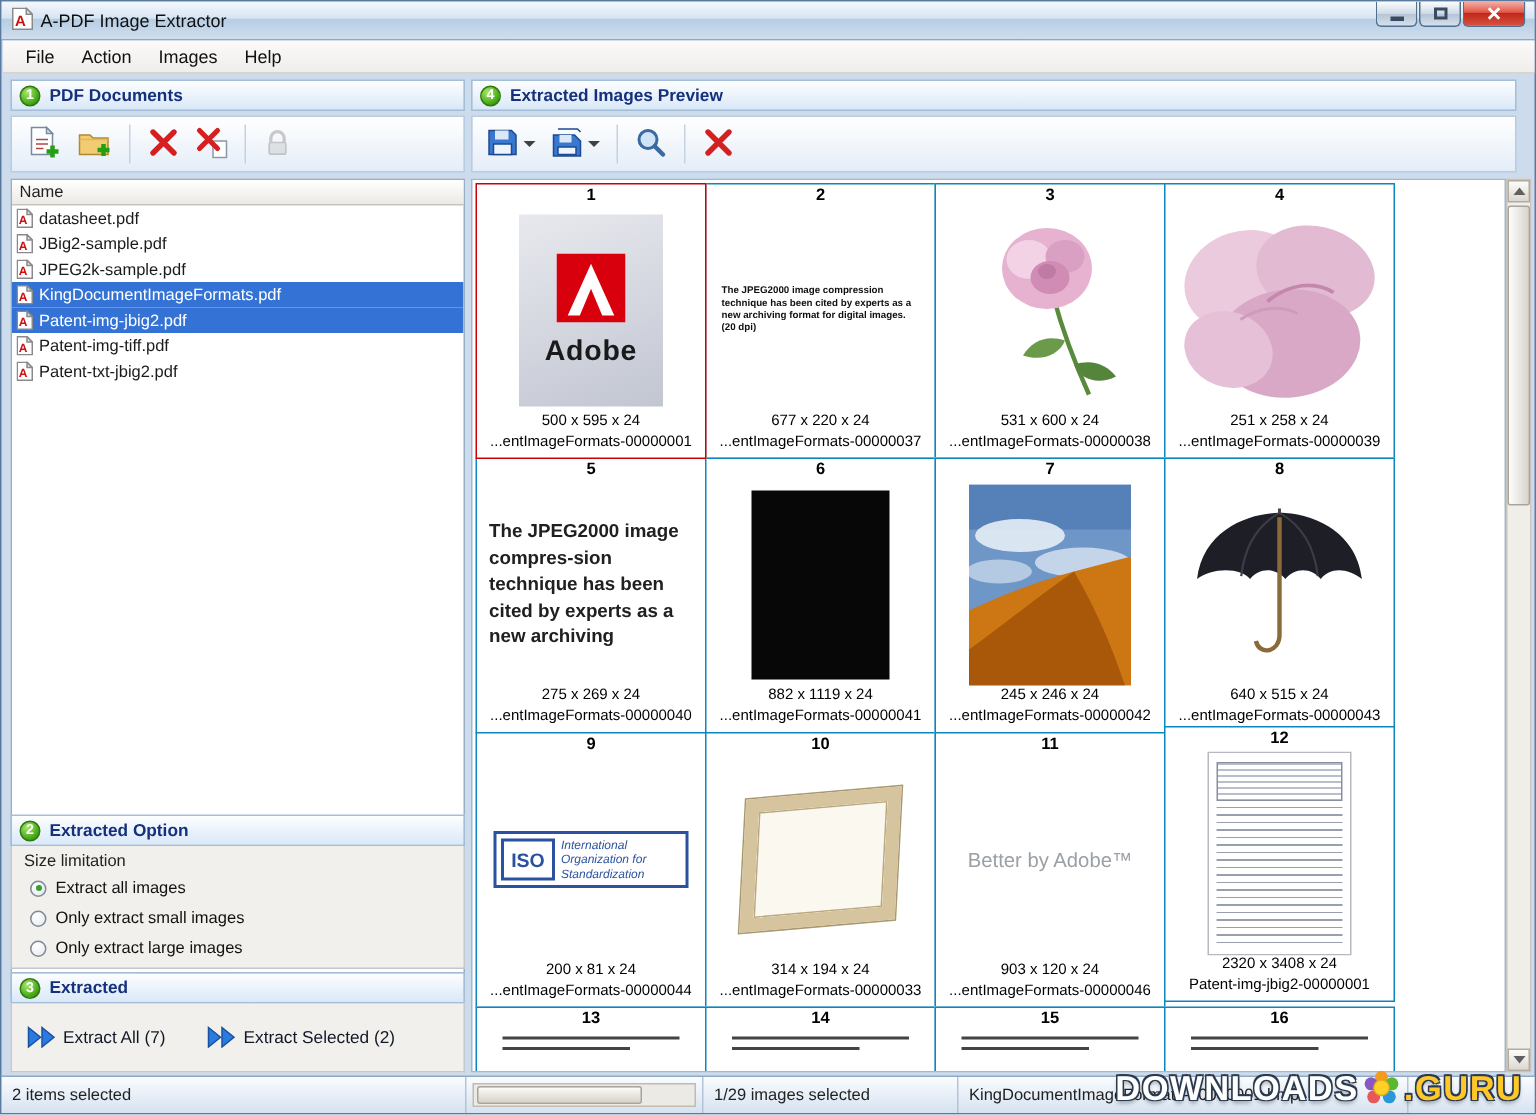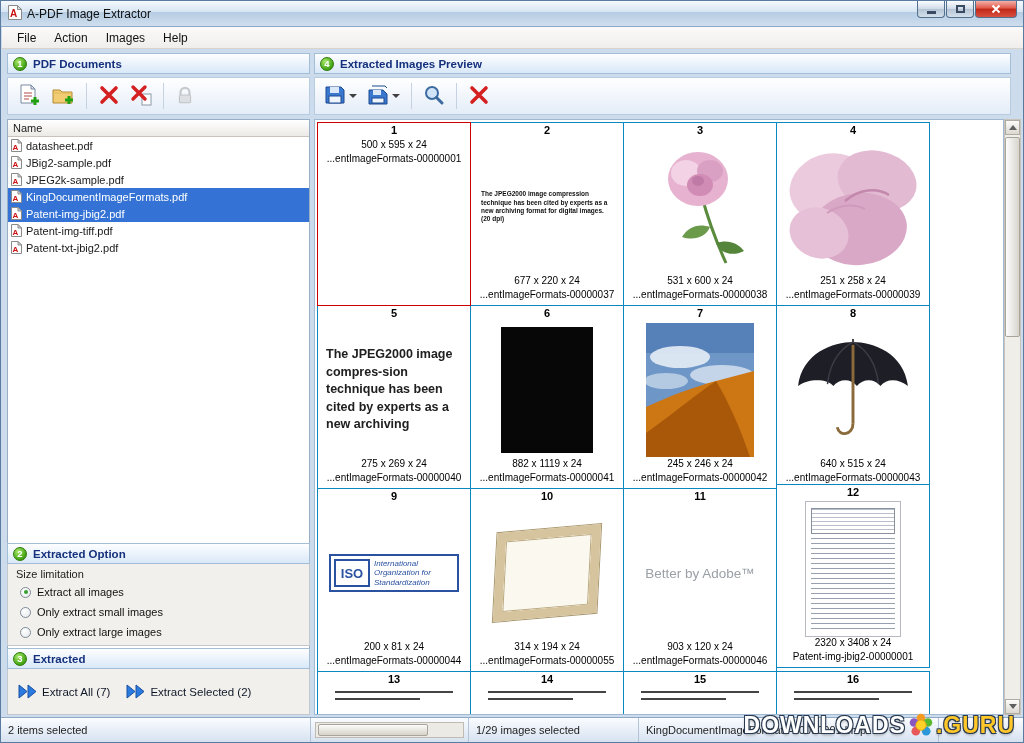--- a/index.html
+++ b/index.html
@@ -66,21 +66,21 @@
     background:#f1f0ec; border:1px solid #c4c8cc; border-top:none; padding:4px 0 0 8px; }
   .group-label { font-size:11px; color:#222; margin-bottom:2px; }
   .radio-row { display:flex; align-items:center; gap:6px; height:20px; padding-left:4px; }
   .radio { width:11px; height:11px; border-radius:50%; border:1px solid #7e8a96;
     background:radial-gradient(circle at 35% 30%, #ffffff, #e4e8ec); position:relative; flex:0 0 11px; }
   .radio.on::after { content:''; position:absolute; left:2.5px; top:2.5px; width:4px; height:4px;
     border-radius:50%; background:#35a02e; }
   .radio-label { font-size:11px; color:#111; }
   .ext-body { position:absolute; left:6px; top:668px; width:303px; height:46px;
     background:#f1f0ec; border:1px solid #c4c8cc; border-top:none;
-    display:flex; align-items:center; gap:16px; padding-left:10px; }
+    display:flex; align-items:center; gap:28px; padding-left:10px; }
   .extract-btn { display:flex; align-items:center; gap:5px; background:transparent; border:none;
     font-family:"Liberation Sans",sans-serif; font-size:11.5px; color:#101828; }
 
   
   .grid-area { position:absolute; left:313px; top:118px; width:690px; height:596px;
     background:#fff; border:1px solid #a0b8d0; overflow:hidden; }
   .cells { position:absolute; left:2px; top:2px; width:618px; height:592px; }
   .cell { position:absolute; width:154px; height:184px; background:#fff; border:1px solid #0a86c0;
     display:flex; flex-direction:column; align-items:center; padding:1px 1px 2px; }
   .cell.sel { border-color:#cc0000; z-index:2; }
@@ -362,20 +362,29 @@
         <span><svg width="22" height="22" viewBox="0 0 22 22">
             <path d="M4 4 L18 18 M18 4 L4 18" stroke="#d42020" stroke-width="3.6" stroke-linecap="round"></path>
           </svg></span>
       </span>
     </div>
 
   <div class="grid-area">
     <div class="cells">
         <div class="cell sel" style="left: 0px; top: 0px;">
           <div class="cell-num">1</div>
+          <div class="cell-img">
+            <div class="tv-adobe">
+              <svg width="46" height="46" viewBox="0 0 40 40">
+                <rect width="40" height="40" fill="#d8000c"></rect>
+                <path d="M20 6 L33.5 36 H26.5 L20 20.5 L13.5 36 H6.5 Z" fill="#ffffff"></path>
+              </svg>
+              <div class="adobe-word">Adobe</div>
+            </div>
+          </div>
           <div class="cell-dims">500 x 595 x 24</div>
           <div class="cell-name">...entImageFormats-00000001</div>
         </div>
         <div class="cell" style="left: 153px; top: 0px;">
           <div class="cell-num">2</div>
           <div class="cell-img">
             <div class="tv-text-sm">The JPEG2000 image compression technique has been cited by experts as a new archiving format for digital images.  (20 dpi)</div>
           </div>
           <div class="cell-dims">677 x 220 x 24</div>
           <div class="cell-name">...entImageFormats-00000037</div>
@@ -468,21 +477,21 @@
           </div>
           <div class="cell-dims">200 x 81 x 24</div>
           <div class="cell-name">...entImageFormats-00000044</div>
         </div>
         <div class="cell" style="left: 153px; top: 366px;">
           <div class="cell-num">10</div>
           <div class="cell-img">
             <div class="tv-frame"></div>
           </div>
           <div class="cell-dims">314 x 194 x 24</div>
-          <div class="cell-name">...entImageFormats-00000055</div>
+          <div class="cell-name">...entImageFormats-00000033</div>
         </div>
         <div class="cell" style="left: 306px; top: 366px; text-align: center;">
           <div class="cell-num">11</div>
           <div class="cell-img">
             <div class="tv-better">Better by Adobe™</div>
           </div>
           <div class="cell-dims">903 x 120 x 24</div>
           <div class="cell-name">...entImageFormats-00000046</div>
         </div>
         <div class="cell" style="left: 459px; top: 362px;">

